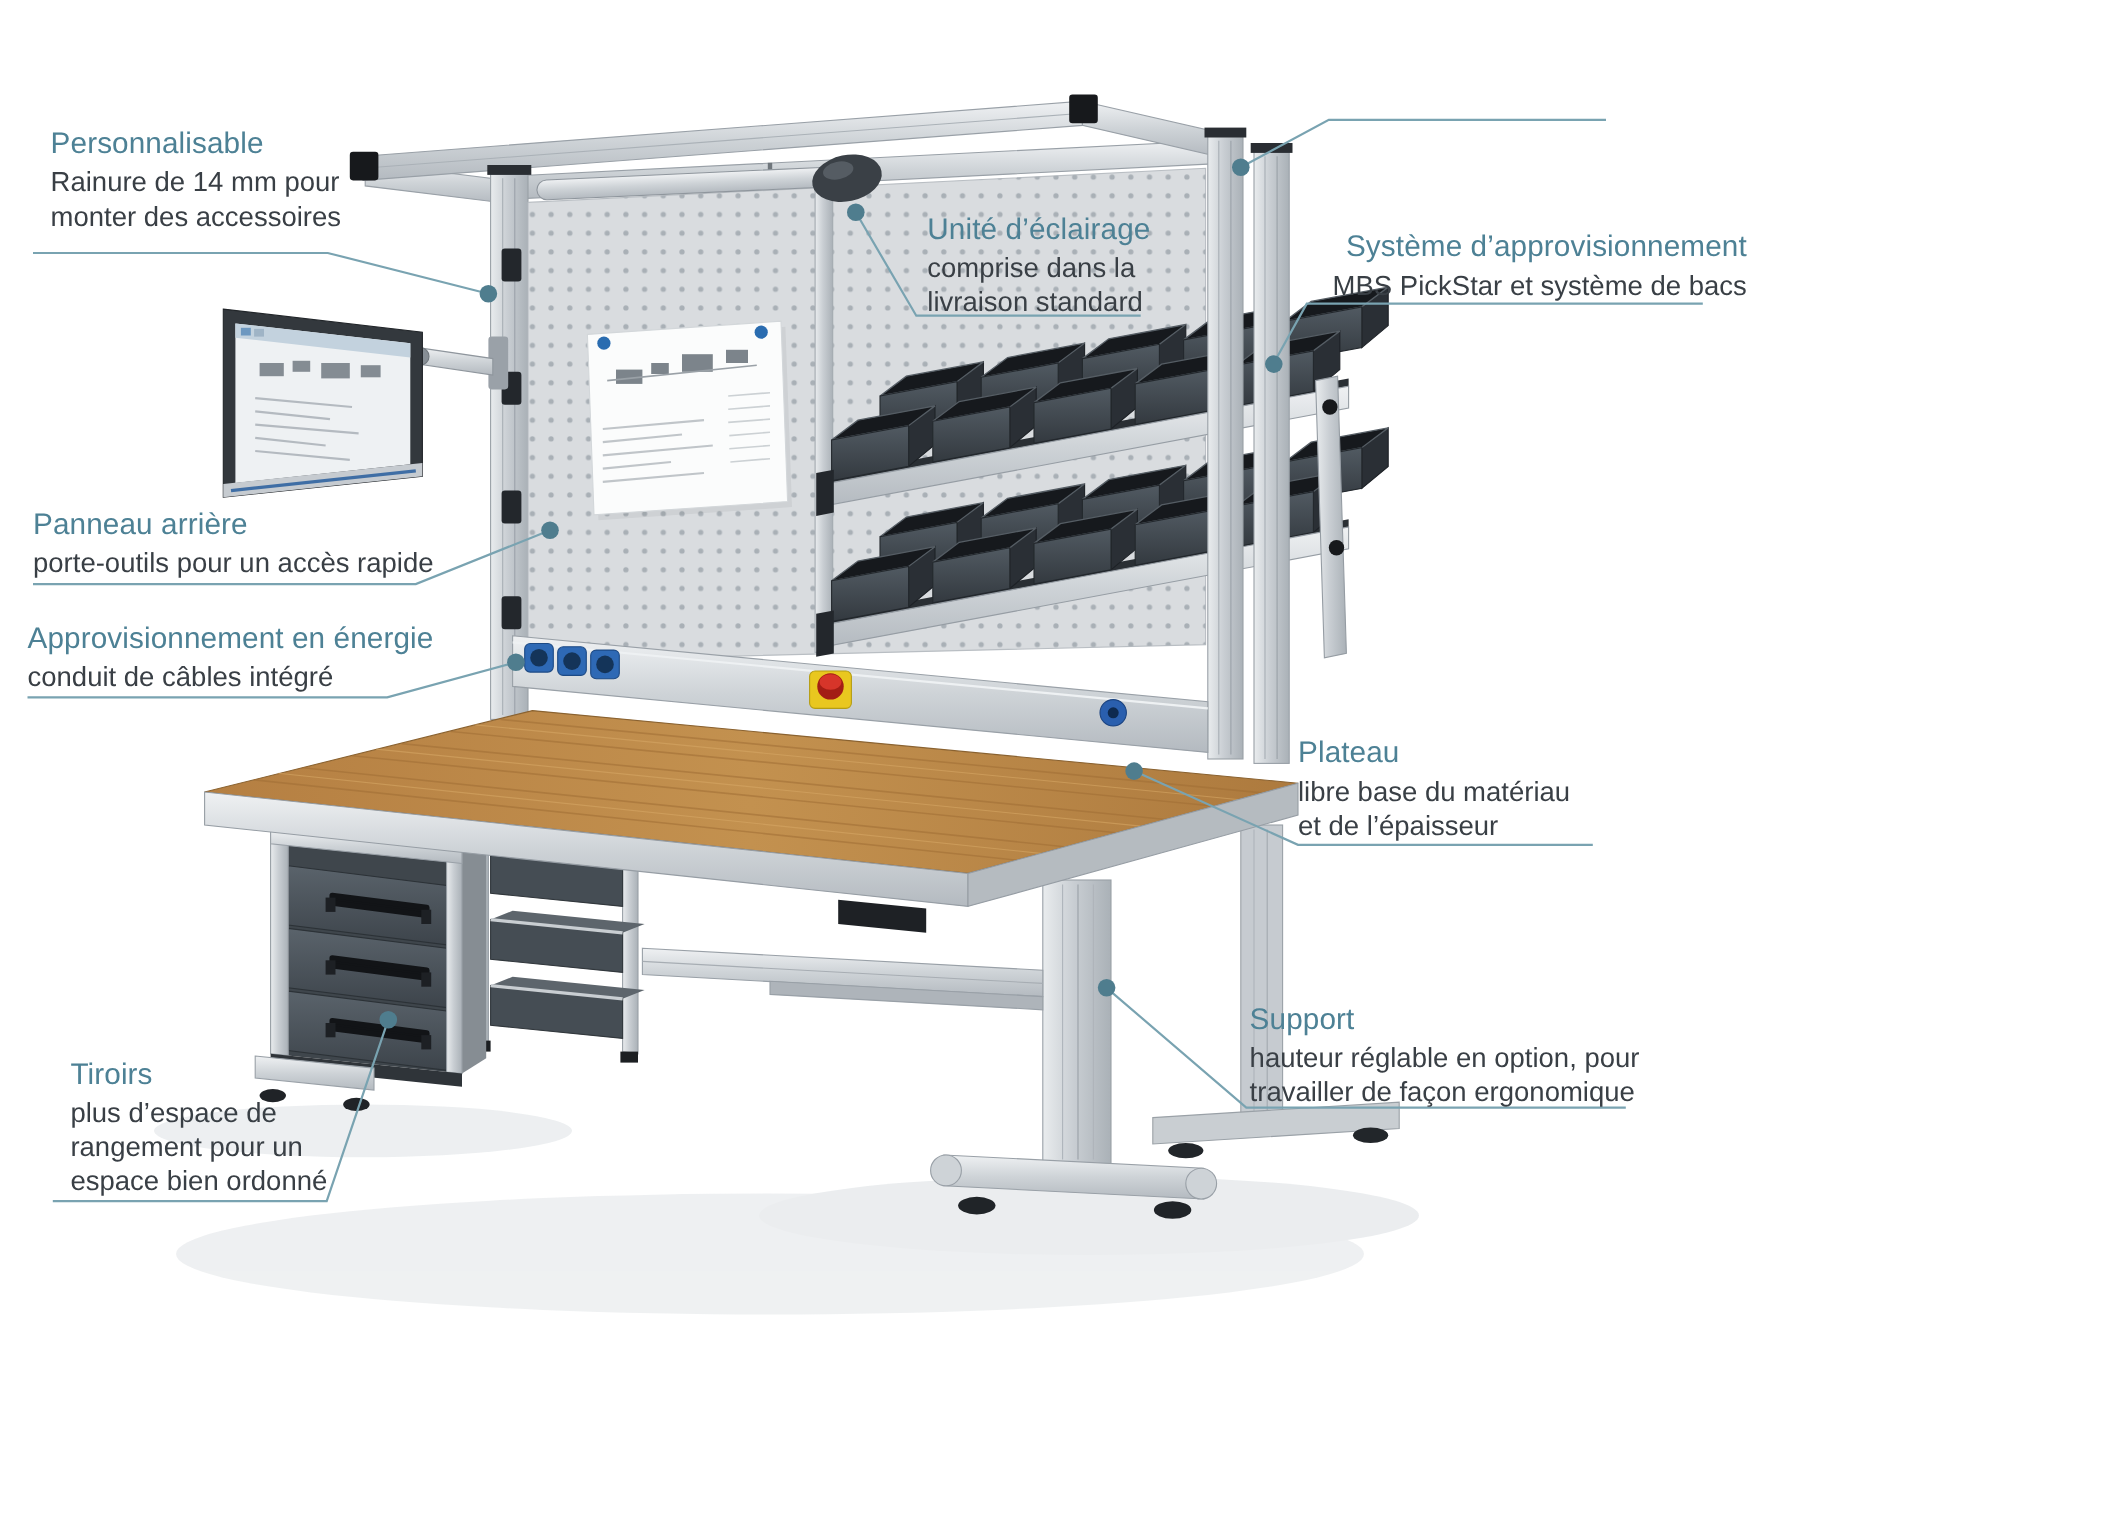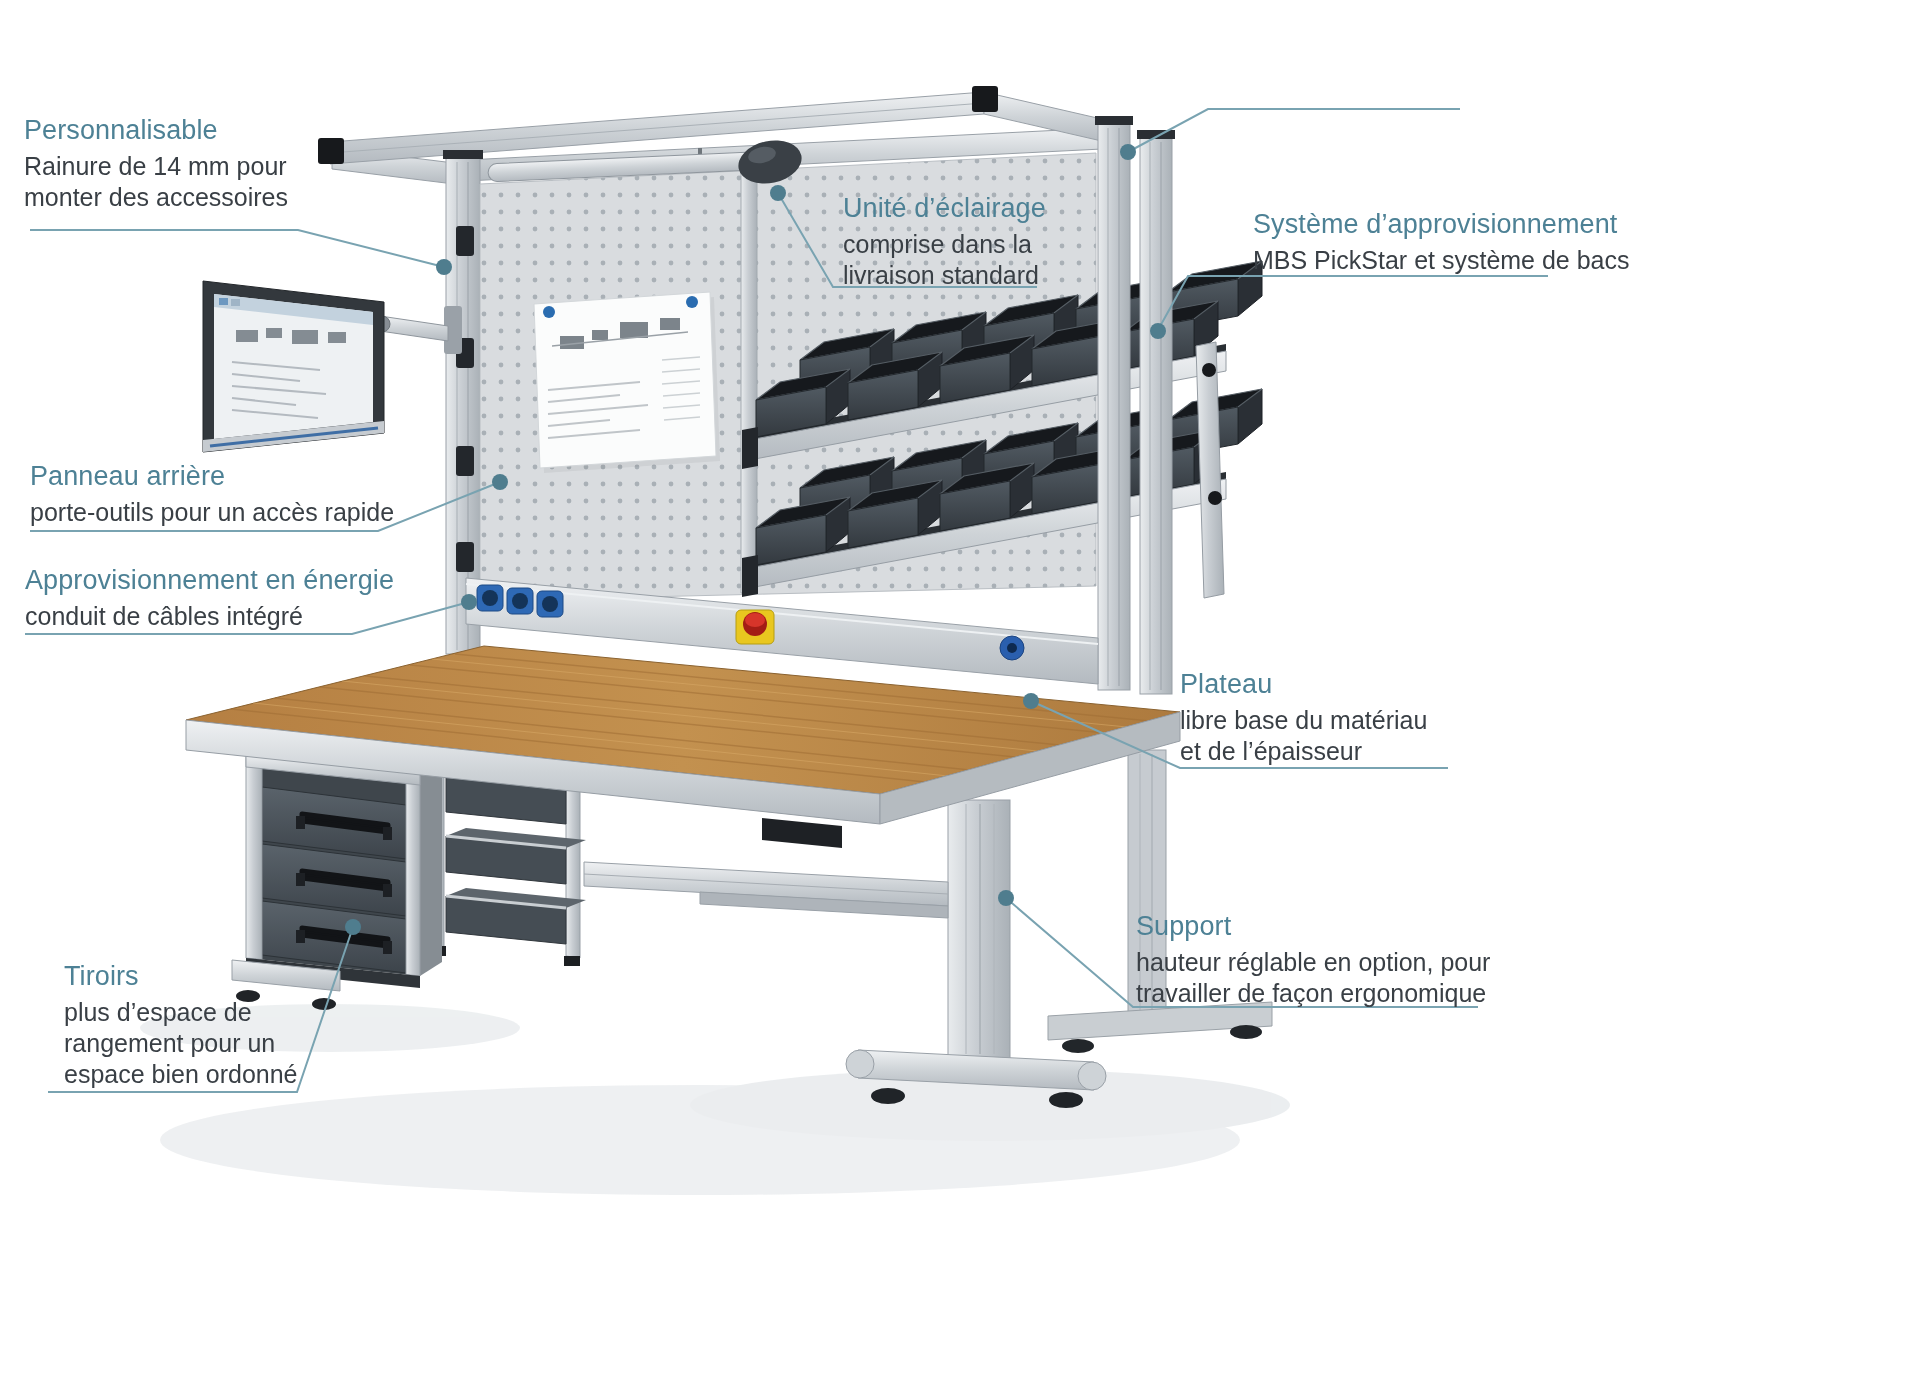--- a/index.html
+++ b/index.html
@@ -13,24 +13,24 @@
   .lines { pointer-events:none; }
   .callout { position:absolute; }
   .callout h2 {
     font-size:27px; font-weight:500; color:#4d8195;
     line-height:1.25; margin-bottom:3px; letter-spacing:0.1px;
   }
   .callout p {
     font-size:25px; font-weight:400; color:#393f45;
     line-height:1.24; white-space:pre-line;
   }
-  .c-personnalisable { left:24px;   top:114px;  width:330px; }
+  .c-personnalisable { left:46px;   top:114px;  width:330px; }
   .c-chassis         { left:1210px; top:10px;   width:330px; }
   .c-eclairage       { left:843px;  top:192px;  width:260px; }
-  .c-systeme         { left:1253px; top:208px;  width:400px; }
+  .c-systeme         { left:1188px; top:208px;  width:400px;text-align:right; }
   .c-panneau         { left:30px;   top:460px;  width:420px; }
   .c-energie         { left:25px;   top:564px;  width:400px; }
   .c-plateau         { left:1180px; top:668px;  width:300px; }
   .c-support         { left:1136px; top:910px;  width:400px; }
   .c-tiroirs         { left:64px;   top:960px;  width:300px; }
 </style>
 </head>
 <body>
 
 <div class="canvas">

